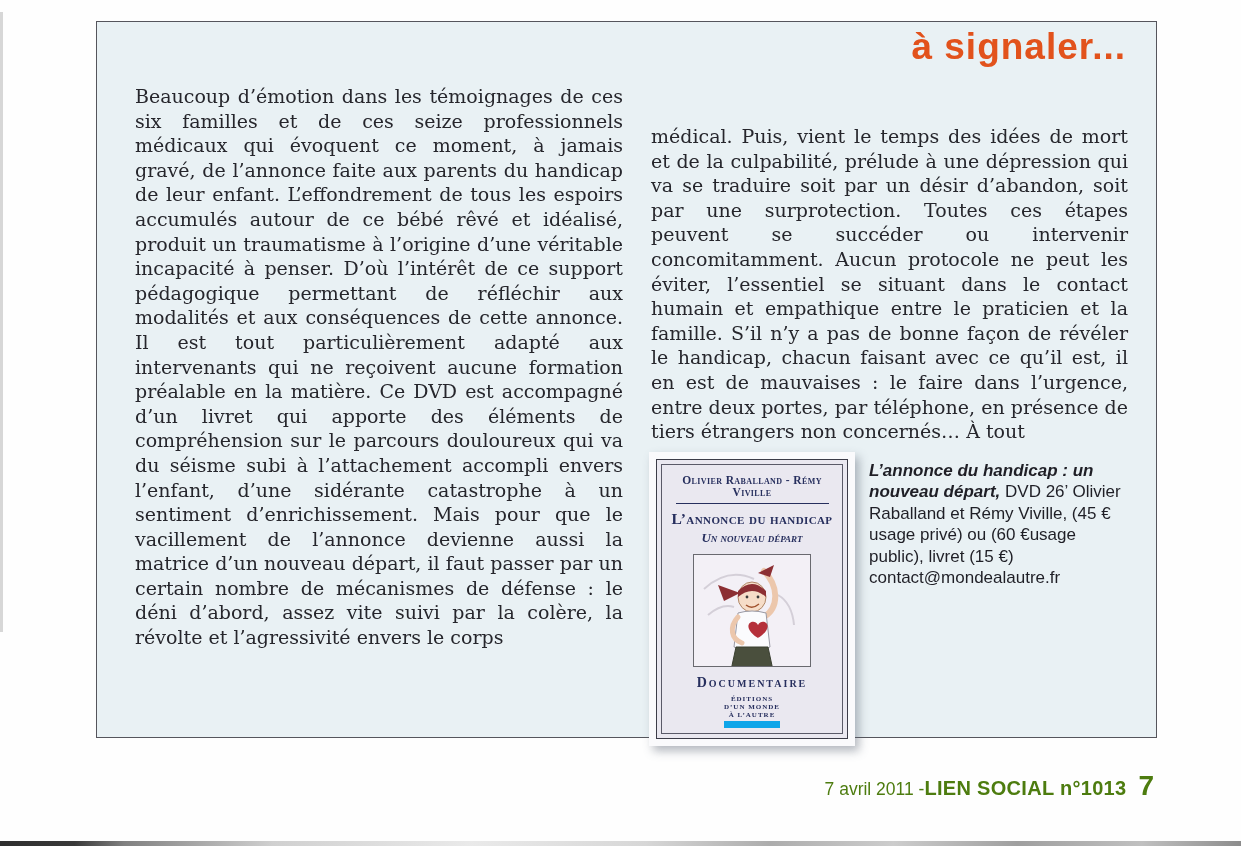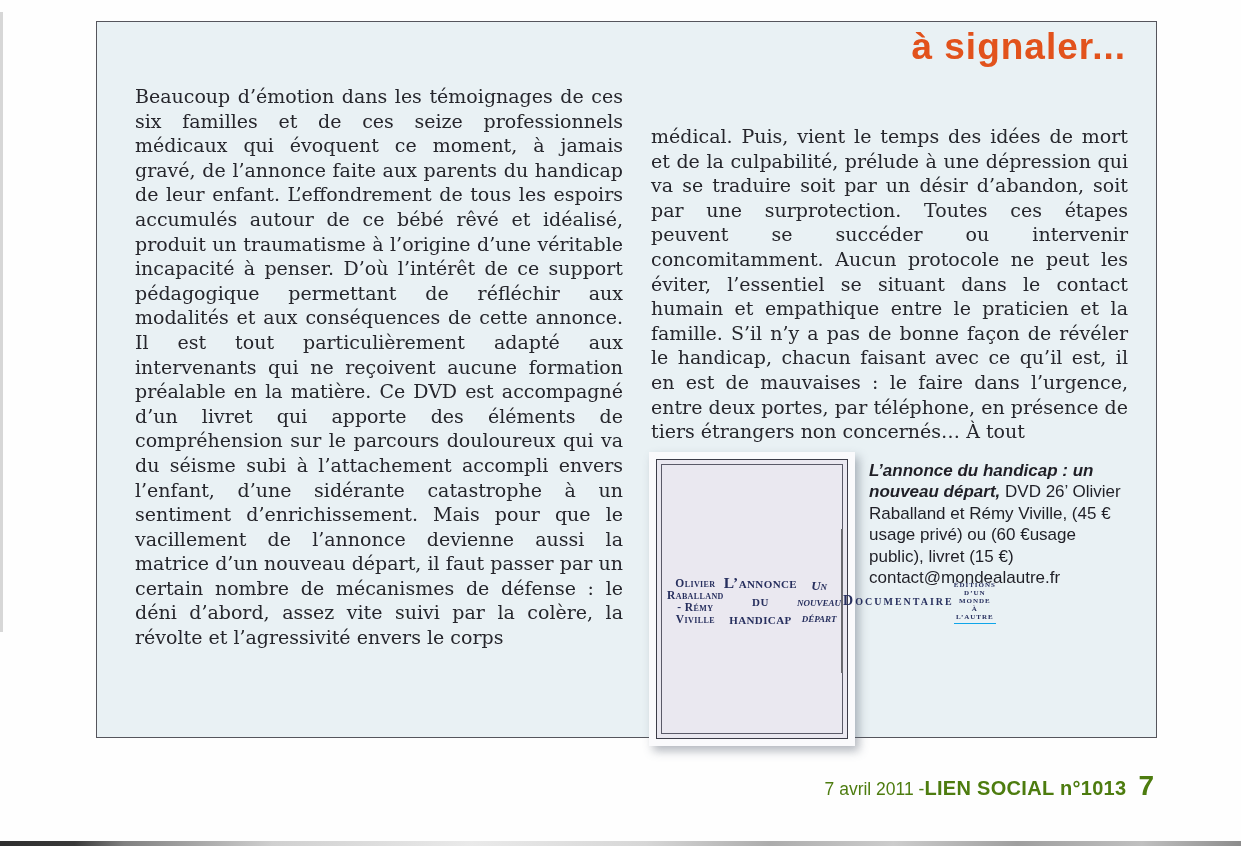--- a/index.html
+++ b/index.html
@@ -22,31 +22,31 @@
   .col-right{position:absolute;left:552px;top:100px;width:481px;}
   .wrap-row{display:flex;align-items:flex-start;margin-top:8px;}
   .wrap-right{flex:1;margin-left:14px;}
 
   
   .dvd-photo{width:206px;flex:0 0 auto;background:#fafafc;padding:7px;
     box-sizing:border-box;box-shadow:4px 5px 9px rgba(90,100,115,0.45);}
   .dvd-cover{background:#eae8f0;border:1px solid #3c3c48;padding:4px;
     box-sizing:border-box;height:280px;}
   .dvd-frame{border:1px solid #5a5a68;height:100%;box-sizing:border-box;
-    padding:9px 5px 5px 5px;text-align:center;display:flex;flex-direction:row;
+    padding:9px 5px 5px 5px;text-align:center;display:flex;flex-direction:column;
     align-items:center;font-family:"Liberation Serif",serif;color:#272f5e;}
   .dvd-authors{font-variant:small-caps;font-weight:bold;font-size:11.5px;letter-spacing:0.4px;}
   .dvd-rule{width:90%;height:1px;background:#272f5e;margin:5px 0 6px 0;}
   .dvd-title{font-variant:small-caps;font-weight:bold;font-size:15.5px;letter-spacing:0.4px;}
   .dvd-subtitle{font-variant:small-caps;font-style:italic;font-weight:bold;font-size:13px;margin-top:2px;}
   .dvd-illustration{margin:8px auto;width:116px;height:142px;border:1px solid #69696f;
     background:#f3f0f6;overflow:hidden;}
   .dvd-genre{font-variant:small-caps;font-weight:bold;font-size:14px;letter-spacing:2px;}
   .dvd-publisher{margin-top:4px;font-size:7px;font-weight:bold;letter-spacing:1px;
-    line-height:8px;text-transform:uppercase;border-bottom:1px solid #0ea5e9;padding-bottom:2px;}
+    line-height:8px;text-transform:uppercase;border-bottom:7px solid #0ea5e9;padding-bottom:2px;}
 
   
   .caption{margin-top:8px;font-size:17px;line-height:21.5px;color:#1f1f26;}
   .caption .lead{font-weight:bold;font-style:italic;}
 
   
   .footer{position:absolute;right:87px;top:770px;display:flex;align-items:baseline;color:#4d7c0f;}
   .footer .date{font-size:17.5px;}
   .footer .mag{font-size:20px;font-weight:bold;letter-spacing:0.3px;}
   .footer .pagenum{font-size:28px;font-weight:bold;margin-left:12px;}

